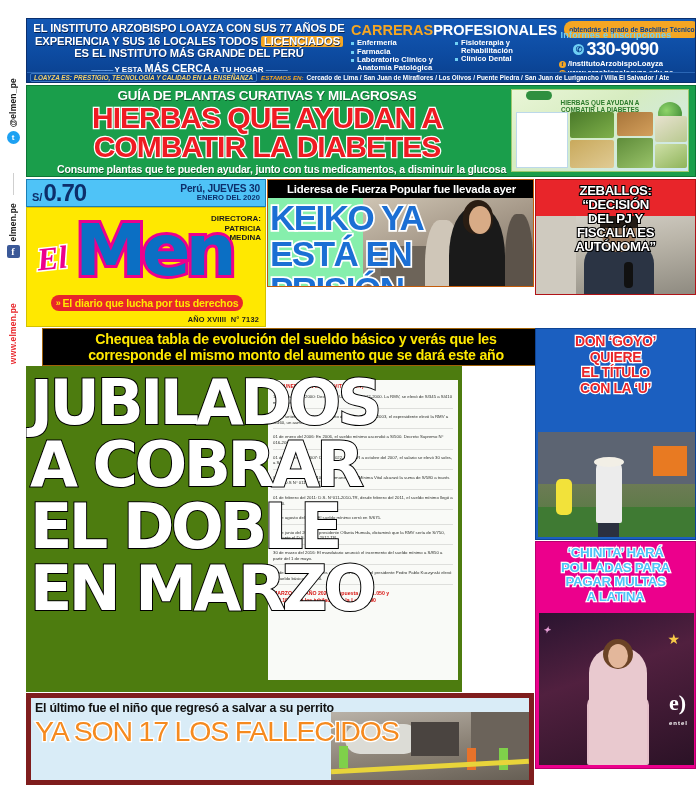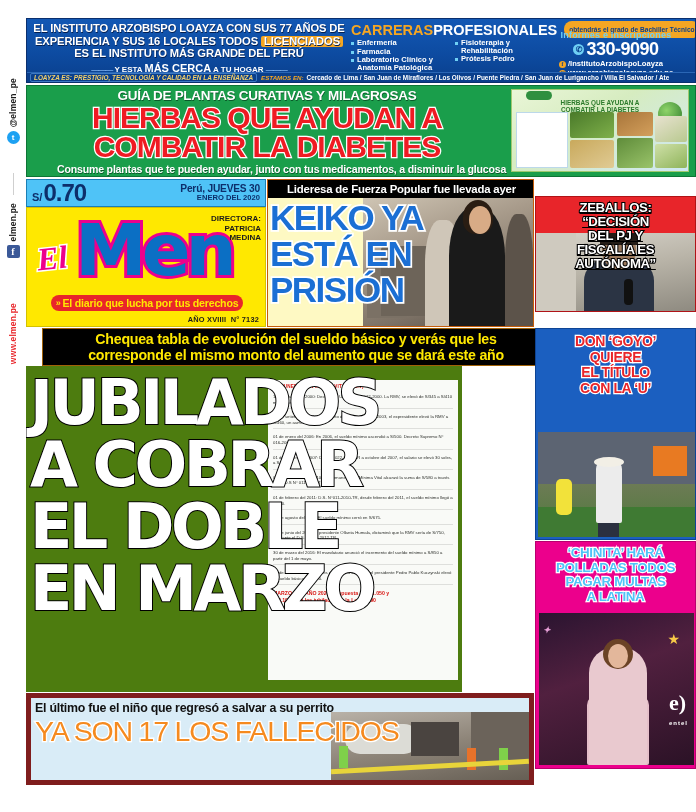--- a/index.html
+++ b/index.html
@@ -189,22 +189,22 @@
     letter-spacing:-.2px;
   }
   .mh-slogan .arrows { color:#ffe800; margin-right:2px; font-size:9px;}
   .mh-year {
     position:absolute; right:6px; bottom:2px;
     color:#1b1b1b; font-size:7.4px; font-weight:bold; letter-spacing:.2px;
   }
 
   
   .keiko {
-    position:absolute; left:241px; top:161px; width:267px; height:148px;
-    background:#fef9c3; border:1px solid #c45c0a; overflow:hidden;
+    position:absolute; left:241px; top:161px; width:267px; height:108px;
+    background:#86efac; border:1px solid #c45c0a; overflow:hidden;
   }
   .keiko-kicker {
     position:absolute; left:0; top:0; width:267px; height:18px;
     background:#000; color:#fff; font-size:11.4px; font-weight:bold;
     display:flex; align-items:center; justify-content:center; letter-spacing:-.2px;
   }
   .keiko-photo {
     position:absolute; right:0; top:18px; width:170px; height:130px;
     background:linear-gradient(160deg,#cfc5b4 0%,#a79a8a 35%,#7d7266 70%,#4e463e 100%);
     overflow:hidden;
@@ -214,22 +214,22 @@
   .kp-fig { position:absolute; border-radius:40% 40% 0 0; }
   .keiko-head {
     position:absolute; left:2px; top:20px; width:265px; z-index:4;
     color:#1b6fd4; font-size:35px; font-weight:bold; line-height:36px;
     letter-spacing:-1.5px;
     -webkit-text-stroke:3.4px #ffffff; paint-order:stroke fill;
   }
 
   
   .zeballos {
-    position:absolute; left:509px; top:178px; width:161px; height:116px;
-    background:#e8252a; border:1px solid #b01317; overflow:hidden;text-decoration:underline;
+    position:absolute; left:509px; top:161px; width:161px; height:116px;
+    background:#e8252a; border:1px solid #b01317; overflow:hidden;
   }
   .z-head {
     position:relative; z-index:3; padding:4px 2px 0;
     color:#ffffff; font-size:13.2px; font-weight:bold; text-align:center;
     line-height:14px; letter-spacing:-.4px;
     -webkit-text-stroke:2.2px #000000; paint-order:stroke fill;
   }
   .z-photo {
     position:absolute; left:0; bottom:0; width:161px; height:78px;
     background:linear-gradient(170deg,#d8d4cb 0%,#bab5a9 45%,#8e8a80 100%);
@@ -388,21 +388,21 @@
         <span class="pill">obtendrás el grado de Bachiller Técnico</span>
       </div>
       <div class="careers-cols">
         <ul class="col-a">
           <li>Enfermería</li>
           <li>Farmacia</li>
           <li style="white-space:normal; line-height:8.2px;">Laboratorio Clínico y Anatomía Patológica</li>
         </ul>
         <ul class="col-b">
           <li style="white-space:normal; line-height:8.2px;">Fisioterapia y Rehabilitación</li>
-          <li>Prótesis Pedro</li>
+          <li>Clínico Dental</li>
         </ul>
       </div>
       <div class="contact">
         <div class="ci">Informes e Inscripciones</div>
         <div class="cphone"><span class="ph-ico">✆</span><span>330-9090</span></div>
         <div class="crow"><span class="sm">f</span><span>/InstitutoArzobispoLoayza</span></div>
         <div class="crow"><span class="sm">@</span><span>www.arzobispoloayza.edu.pe</span></div>
       </div>
     </div>
     <div class="topad-strip">
@@ -542,21 +542,21 @@
       <div class="gp-ref"></div>
       <div class="gp-manl"></div>
       <div class="gp-man"></div>
       <div class="gp-hat"></div>
     </div>
   </div>
 
   <div class="chinita">
     <div class="chin-head">
       <div>‘CHINITA’ HARÁ</div>
-      <div>POLLADAS TODOS</div>
+      <div>POLLADAS PARA</div>
       <div>PAGAR MULTAS</div>
       <div>A LATINA</div>
     </div>
     <div class="chin-photo">
       <div class="cp-neon">✦</div>
       <div class="cp-star">★</div>
       <div class="cp-dress"></div>
       <div class="cp-woman"></div>
       <div class="cp-hair"></div>
       <div class="cp-face"></div>

